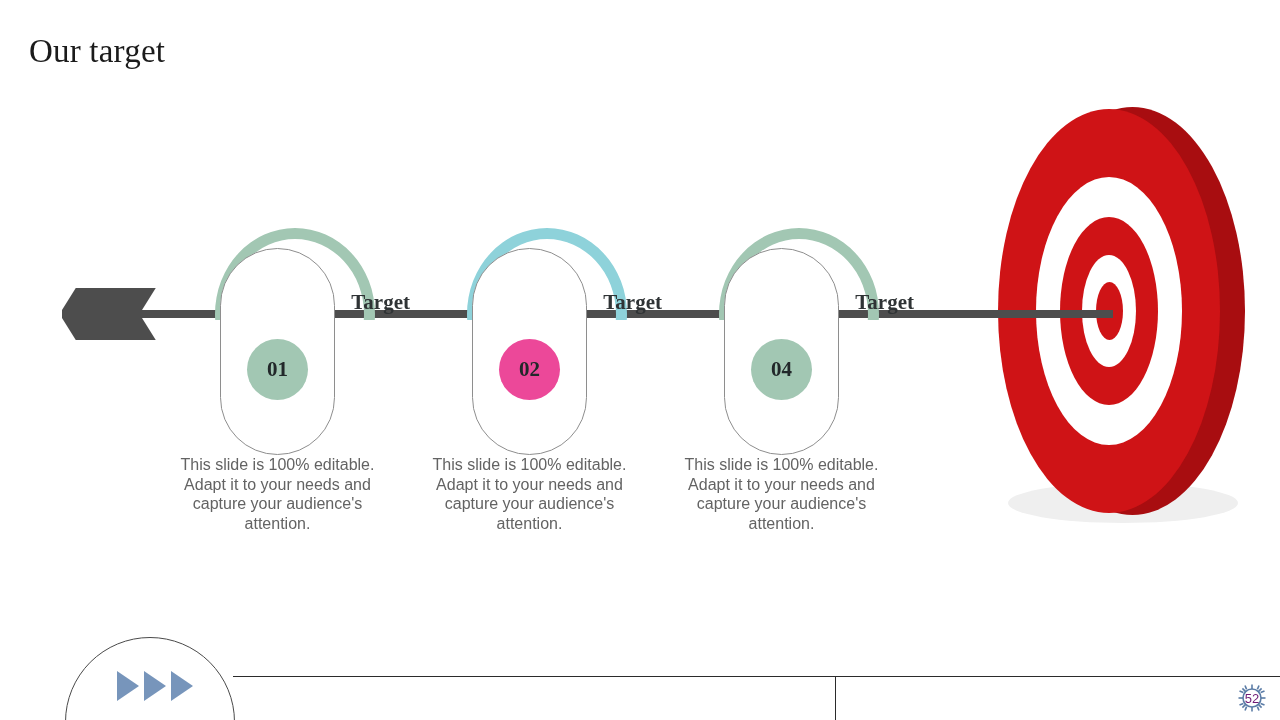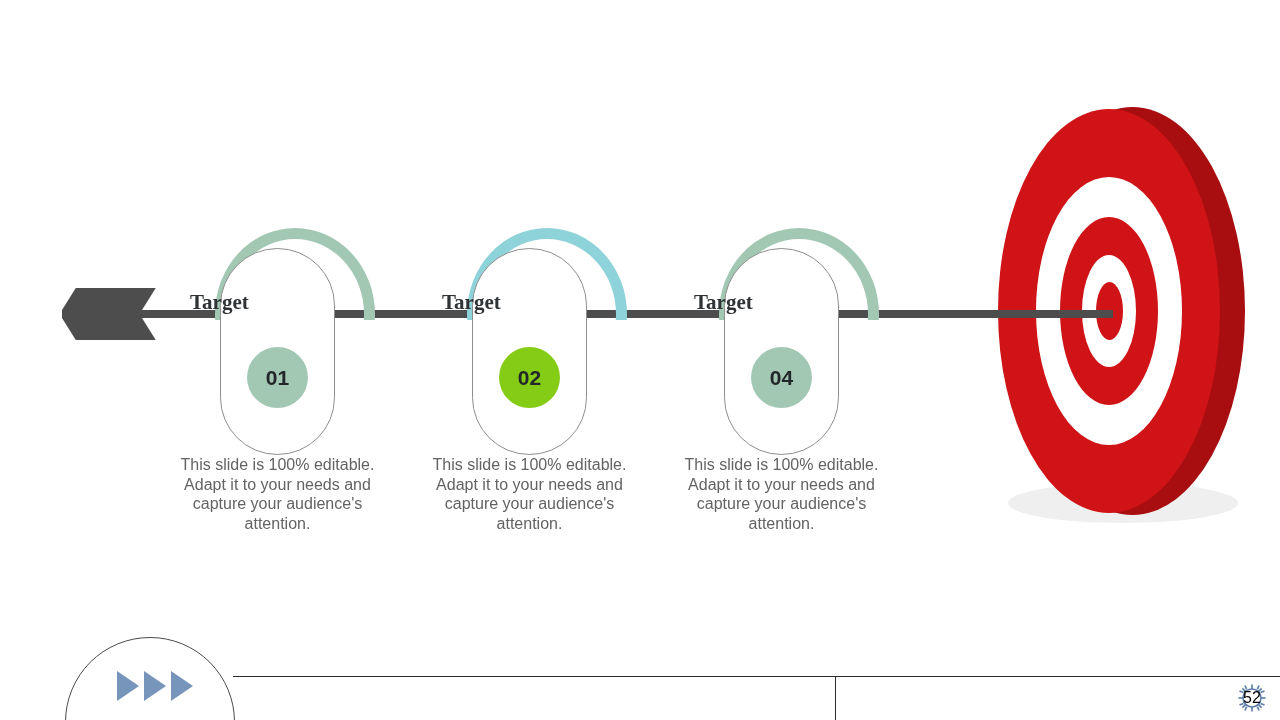--- a/index.html
+++ b/index.html
@@ -97,45 +97,45 @@
     border-radius: 60px;
     background: #ffffff;
     box-sizing: border-box;
     z-index: 3;
   }
   .pill-label {
     position: absolute;
     left: 0;
     right: 0;
     top: 62px;
-    text-align: left;
+    text-align: right;
     font-family: "Liberation Serif", serif;
     font-weight: bold;
     font-size: 21px;
     color: #2f3335;
     z-index: 7;
   }
   .num-circle {
     position: absolute;
     left: 57px;
-    top: 119px;
+    top: 111px;
     width: 61px;
     height: 61px;
     border-radius: 50%;
     background: #a2c7b3;
     display: flex;
     align-items: center;
     justify-content: center;
-    font-family: Liberation Sans, sans-serif;
+    font-family: Liberation Serif, serif;
     font-weight: bold;
     font-size: 21px;
     color: #22282a;
     z-index: 7;
   }
-  .step.cyan .num-circle { background: #84cc16; }
+  .step.cyan .num-circle { background: #ec4899; }
 
   .step-desc {
     position: absolute;
     top: 227px;
     left: -25px;
     width: 225px;
     text-align: center;
     font-family: "Liberation Sans", sans-serif;
     font-size: 16px;
     line-height: 19.5px;
@@ -267,29 +267,30 @@
   .page-badge .num {
     position: absolute;
     left: 0;
     top: 0;
     width: 38px;
     height: 38px;
     display: flex;
     align-items: center;
     justify-content: center;
     font-family: "Liberation Sans", sans-serif;
-    font-size: 16px;
-    color: #000000;
+    font-size: 13px;
+    color: #701a75;
   }
 </style>
 </head>
 <body>
 
 <div id="slide">
 
+  <div class="slide-title">Our target</div>
 
   <div class="fletch top"></div>
   <div class="fletch bottom"></div>
   <div class="arrow-shaft"></div>
 
   <div class="step green" style="left:190px;">
     <div class="arc-wrap">
       <div class="arc"></div>
     </div>
     <div class="pill"></div>

